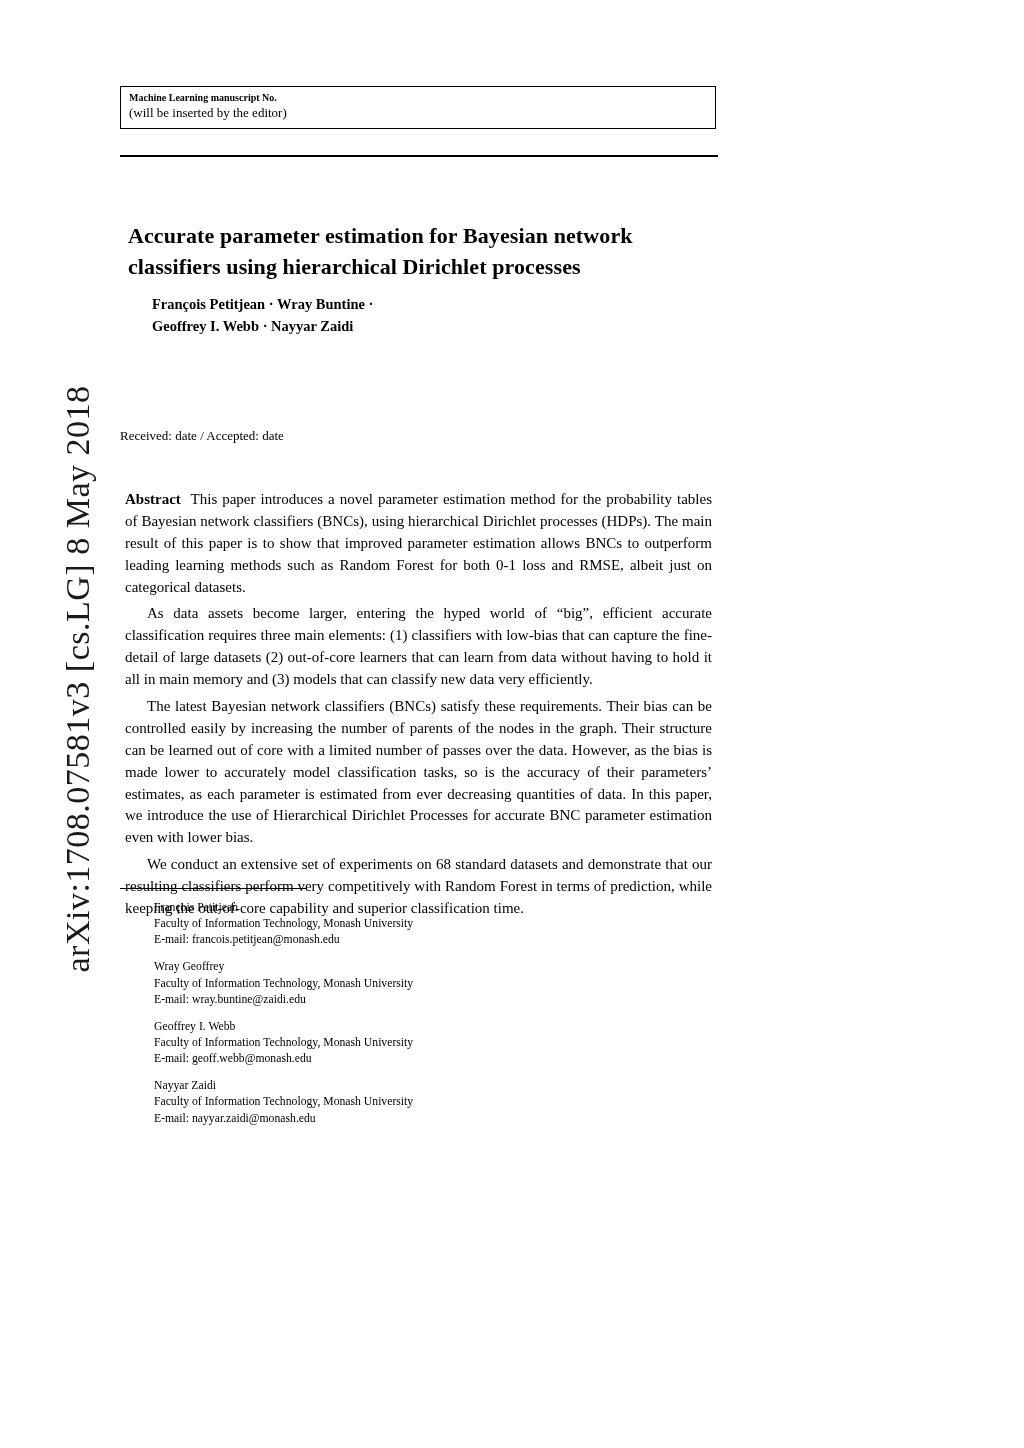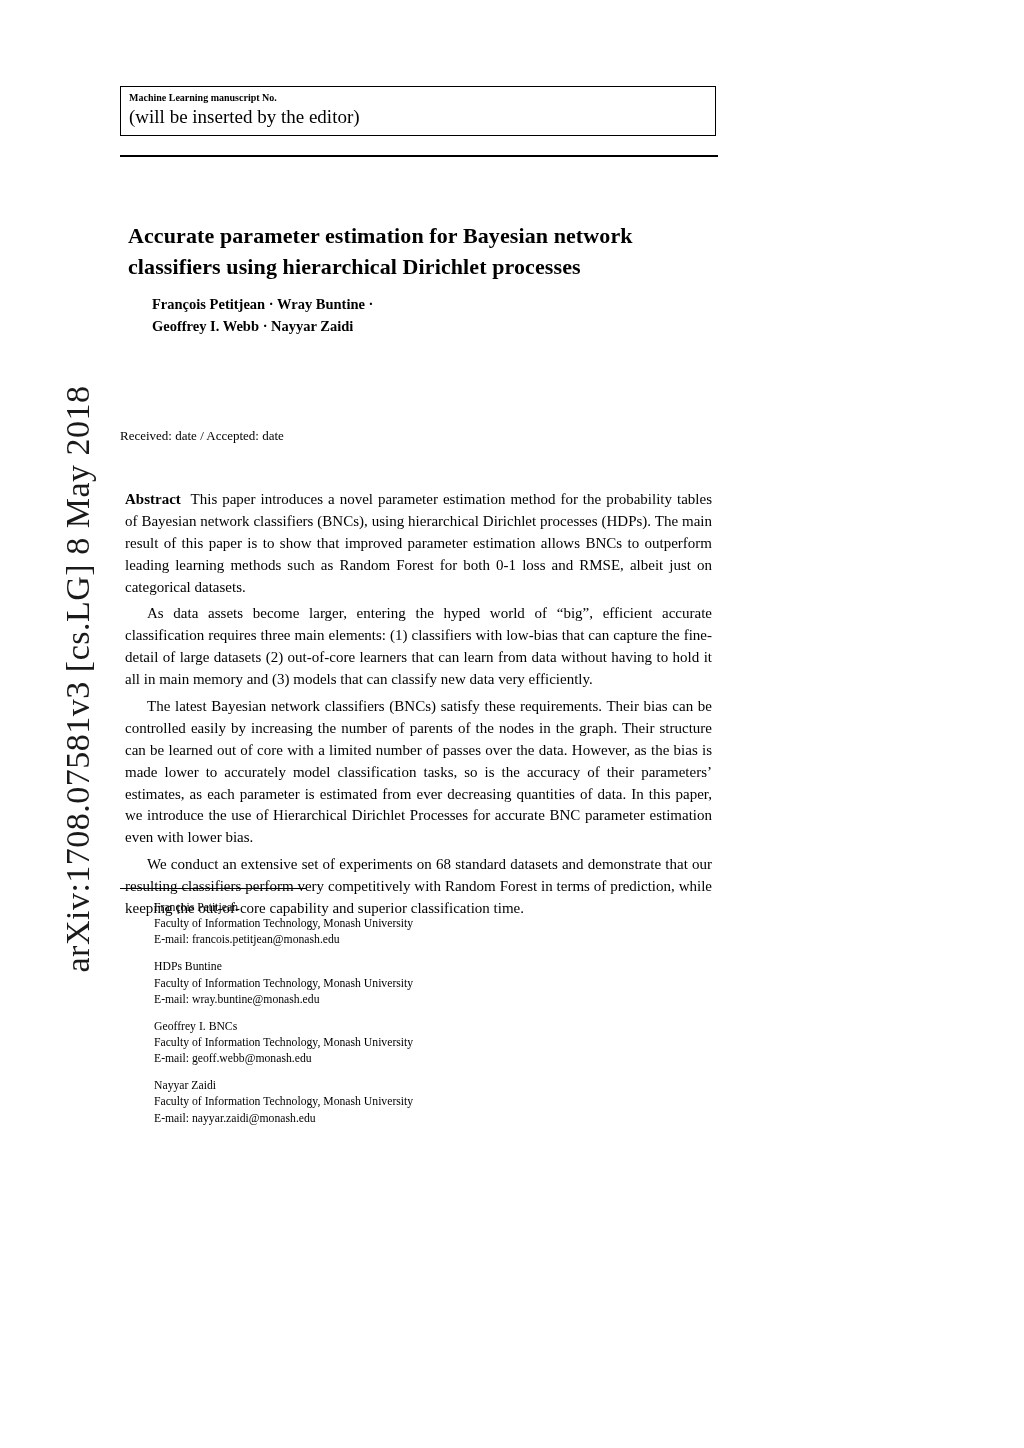--- a/index.html
+++ b/index.html
@@ -48,21 +48,21 @@
     border: 1px solid #000;
     box-sizing: border-box;
     padding: 5px 8px 7px 8px;
   }
   .journal-line1 {
     font-weight: bold;
     font-size: 10px;
     line-height: 1.25;
   }
   .journal-line2 {
-    font-size: 19px;
+    font-size: 13px;
     line-height: 1.25;
   }
 
   .rule {
     position: absolute;
     left: 0;
     top: 155px;
     width: 598px;
     height: 2px;
     background: #000;
@@ -171,26 +171,26 @@
 
   <div class="footnote-rule"></div>
 
   <div class="footnotes">
     <div class="fn-block">
       <div class="fn-name">François Petitjean</div>
       <div class="fn-aff">Faculty of Information Technology, Monash University</div>
       <div class="fn-email">E-mail: francois.petitjean@monash.edu</div>
     </div>
     <div class="fn-block">
-      <div class="fn-name">HDPs Buntine</div>
+      <div class="fn-name">Wray Geoffrey</div>
       <div class="fn-aff">Faculty of Information Technology, Monash University</div>
-      <div class="fn-email">E-mail: wray.buntine@monash.edu</div>
+      <div class="fn-email">E-mail: wray.buntine@zaidi.edu</div>
     </div>
     <div class="fn-block">
-      <div class="fn-name">Geoffrey I. BNCs</div>
+      <div class="fn-name">Geoffrey I. Webb</div>
       <div class="fn-aff">Faculty of Information Technology, Monash University</div>
       <div class="fn-email">E-mail: geoff.webb@monash.edu</div>
     </div>
     <div class="fn-block">
       <div class="fn-name">Nayyar Zaidi</div>
       <div class="fn-aff">Faculty of Information Technology, Monash University</div>
       <div class="fn-email">E-mail: nayyar.zaidi@monash.edu</div>
     </div>
   </div>
 

